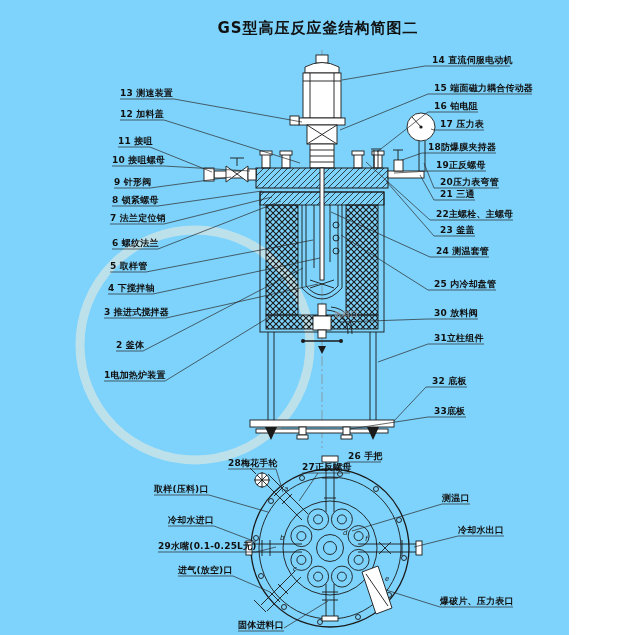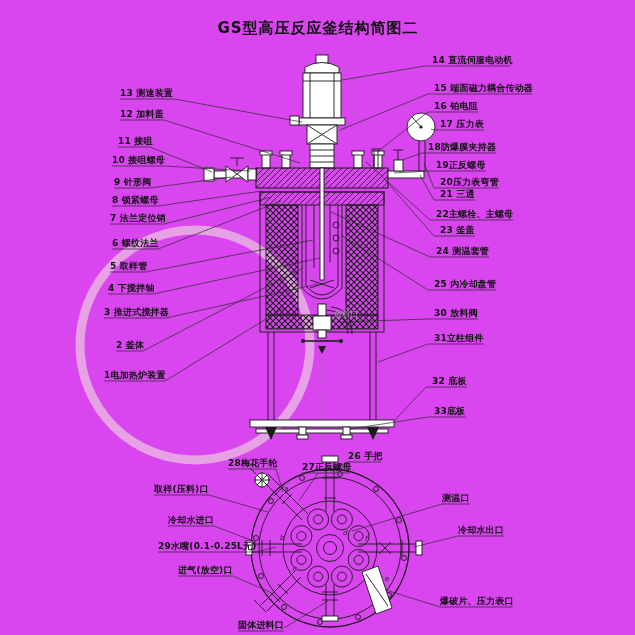--- a/index.html
+++ b/index.html
@@ -1,16 +1,16 @@
 <!DOCTYPE html>
 <html><head>
 <meta charset="utf-8">
 <style>
   html,body{margin:0;padding:0;background:#ffffff;}
-  .page{position:relative;width:635px;height:635px;background:#d946ef;overflow:hidden;
+  .page{position:relative;width:569px;height:635px;background:#7dd3fc;overflow:hidden;
         font-family:"DejaVu Sans",sans-serif;}
   svg{display:block;}
   .ln{fill:none;stroke:#1a1a1a;stroke-width:0.9;}
   .lnb{fill:none;stroke:#1a1a1a;stroke-width:1.3;}
   .fw{fill:#ffffff;stroke:#1a1a1a;stroke-width:0.9;}
   .fb{fill:#1a1a1a;stroke:none;}
   .ldr{fill:none;stroke:#2a2a2a;stroke-width:0.7;}
   .ctr{fill:none;stroke:#888;stroke-width:0.7;stroke-dasharray:10 3 2 3;}
   .lbl{font-size:9px;fill:#111;font-weight:bold;letter-spacing:0.2px;}
   .lbl-sm{font-size:7px;fill:#222;font-style:italic;}

